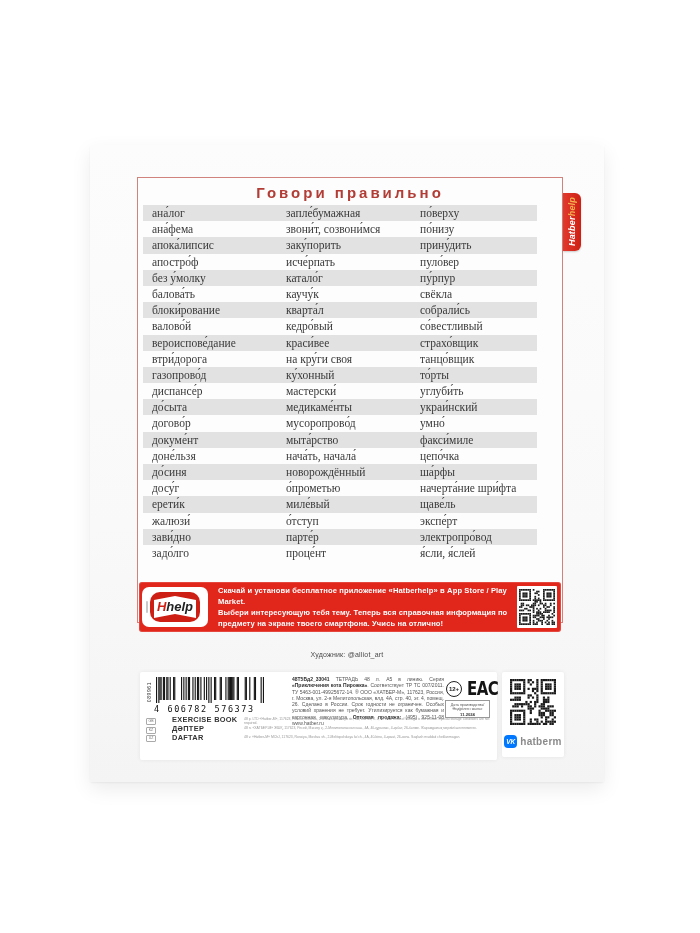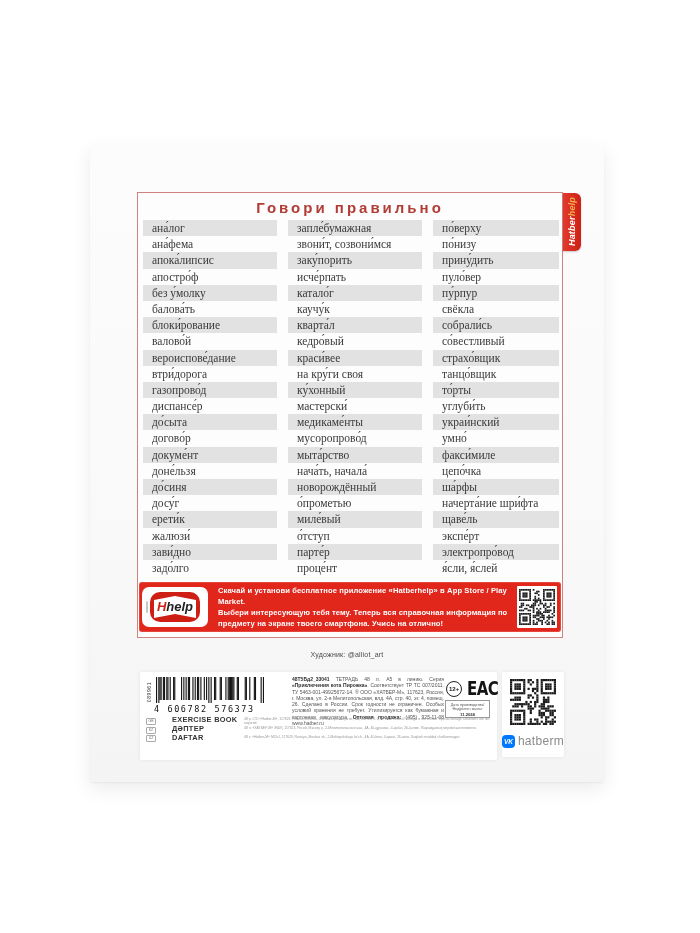--- a/index.html
+++ b/index.html
@@ -6,26 +6,26 @@
   body{width:700px;height:933px;position:relative;background:#ffffff;
        font-family:"Liberation Sans", sans-serif; -webkit-font-smoothing:antialiased;}
   .stage{position:absolute;inset:0;overflow:hidden;}
   .backdrop{position:absolute;left:18px;top:88px;width:664px;height:752px;
     background:radial-gradient(ellipse at 50% 48%, #ecerror 0,#edeff0 0%, #f3f4f5 55%, #ffffff 84%);}
   .sheet{position:absolute;left:90px;top:145px;width:514px;height:637px;border-radius:2px;
     background:linear-gradient(180deg,#fcfcfc 0%,#f9f9f9 60%,#f4f4f4 100%);
     box-shadow:0 1px 2px rgba(0,0,0,.05), 0 7px 20px rgba(0,0,0,.08);}
 
   
-  .frame{position:absolute;left:47px;top:47px;width:426px;height:446px;
+  .frame{position:absolute;left:47px;top:32px;width:426px;height:446px;
     border:1px solid var(--frame_border,#cf837c);background:#fdfdfd;box-sizing:border-box;}
   .title{margin-top:6px;text-align:center;font-size:15px;font-weight:bold;
     letter-spacing:3px;color:var(--title_red,#b23c36);}
   .wordtable{position:absolute;left:5px;top:27px;width:416px;display:grid;
-    grid-template-columns:134px 134px 126px;column-gap:11px;}
+    grid-template-columns:134px 134px 126px;}
   .cell{height:16.2px;line-height:16.1px;font-family:"Liberation Serif", serif;
     font-size:11.5px;color:#3a3a3a;padding-left:9px;box-sizing:border-box;
     white-space:nowrap;overflow:hidden;}
   .cell.alt{background:var(--row_alt,#e2e2e2);}
 
   
   .brand-tab{position:absolute;left:473px;top:48px;width:18px;height:58px;
     background:linear-gradient(90deg,#e23a2e,var(--tab_red,#ce1f14));
     border-radius:0 6px 6px 0;display:flex;align-items:center;justify-content:center;
     box-shadow:0 1px 2px rgba(0,0,0,.2);}
@@ -90,21 +90,21 @@
   
   .vk-panel{position:absolute;left:412px;top:527px;width:62px;height:85px;background:#fff;
     border-radius:2px;box-shadow:0 0 4px rgba(0,0,0,.07);}
   .qr-vk{position:absolute;left:7px;top:6px;width:48px;height:48px;display:flex;
     align-items:center;justify-content:center;}
   .vk-row{position:absolute;left:0;bottom:9px;width:100%;display:flex;align-items:center;
     justify-content:center;gap:3px;}
   .vk-icon{width:13px;height:13px;background:var(--vk_blue,#0077ff);display:flex;
     align-items:center;justify-content:center;color:#fff;font-size:6.5px;font-weight:bold;
     border-radius:4px;font-style:italic;}
-  .vk-handle{font-size:12px;color:#8a8a8a;letter-spacing:.3px;}
+  .vk-handle{font-size:10px;color:#8a8a8a;letter-spacing:.3px;font-weight:bold;}
 </style>
 </head>
 <body>
 
 <div class="stage">
   <div class="backdrop"></div>
 
   <div class="sheet">
 
     <div class="frame">

